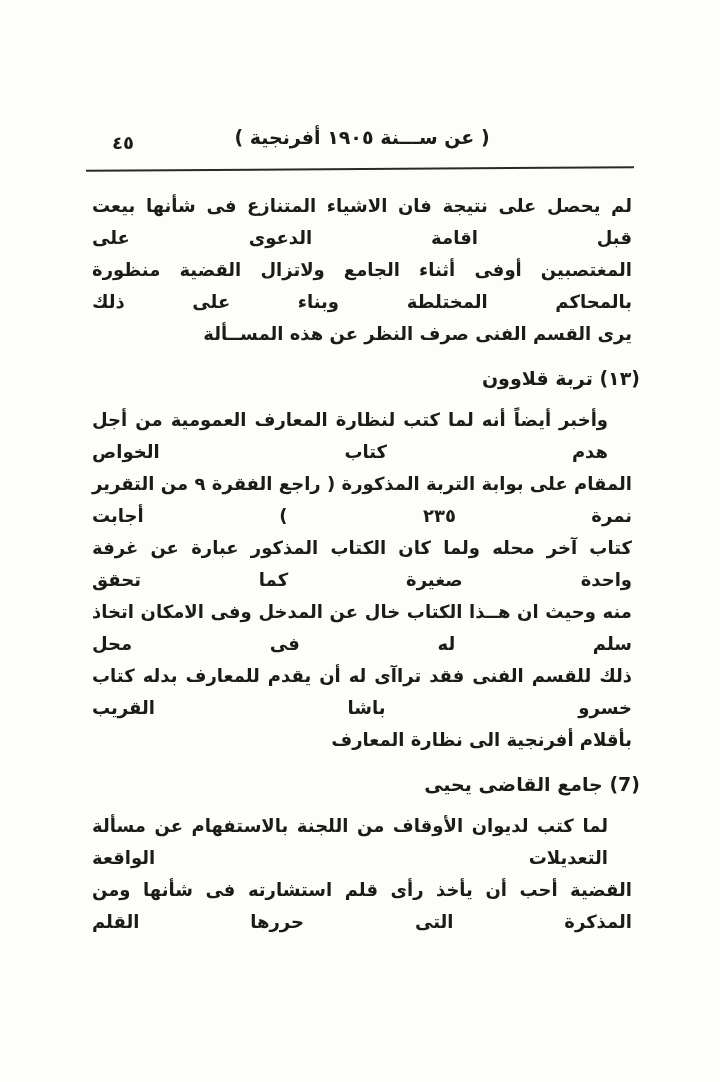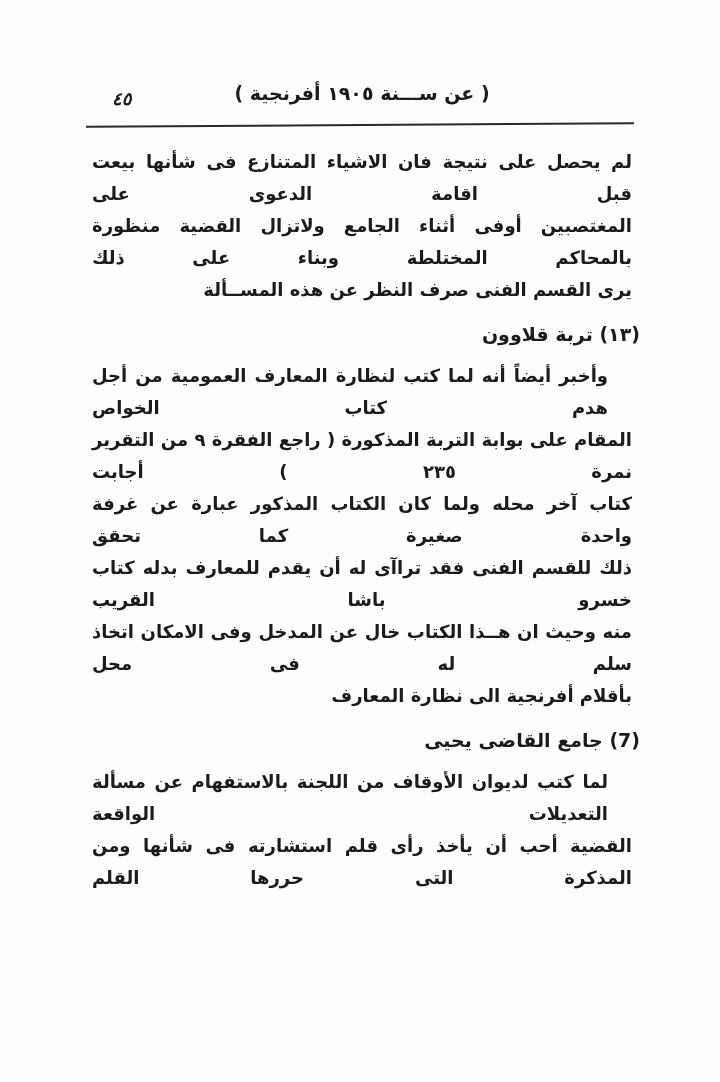--- a/index.html
+++ b/index.html
@@ -24,28 +24,28 @@
   
   .header-row {
     position: relative;
     height: 34px;
   }
   .header-title {
     text-align: center;
     font-size: 19px;
     font-weight: 700;
     letter-spacing: 0;
+    margin-top: 44px;
   }
   .page-number {
     position: absolute;
     left: 28px;
     top: 6px;
     font-size: 18px;
     font-weight: 700;
-    font-style: italic;
   }
   .header-rule {
     border: none;
     border-top: 2.5px solid #2a2923;
     margin: 8px 6px 0 2px;
     transform: rotate(-0.35deg);
   }
   
   .body-text {
     margin-top: 20px;
@@ -91,22 +91,22 @@
         <div class="line">المغتصبين أوفى أثناء الجامع ولاتزال القضية منظورة بالمحاكم المختلطة وبناء على ذلك</div>
         <div class="line short">يرى القسم الفنى صرف النظر عن هذه المســألة</div>
       </div>
 
       <div class="section-heading">(١٣) تربة قلاوون</div>
 
       <div class="para">
         <div class="line indent">وأخبر أيضاً أنه لما كتب لنظارة المعارف العمومية من أجل هدم كتاب الخواص</div>
         <div class="line">المقام على بوابة التربة المذكورة ( راجع الفقرة ٩ من التقرير نمرة ٢٣٥ ) أجابت</div>
         <div class="line">كتاب آخر محله ولما كان الكتاب المذكور عبارة عن غرفة واحدة صغيرة كما تحقق</div>
+        <div class="line">منه وحيث ان هــذا الكتاب خال عن المدخل وفى الامكان اتخاذ سلم له فى محل</div>
         <div class="line">ذلك للقسم الفنى فقد تراآى له أن يقدم للمعارف بدله كتاب خسرو باشا القريب</div>
-        <div class="line">منه وحيث ان هــذا الكتاب خال عن المدخل وفى الامكان اتخاذ سلم له فى محل</div>
         <div class="line short">بأقلام أفرنجية الى نظارة المعارف</div>
       </div>
 
       <div class="section-heading">(7) جامع القاضى يحيى</div>
 
       <div class="para">
         <div class="line indent">لما كتب لديوان الأوقاف من اللجنة بالاستفهام عن مسألة التعديلات الواقعة</div>
         <div class="line">القضية أحب أن يأخذ رأى قلم استشارته فى شأنها ومن المذكرة التى حررها القلم</div>
 
       </div>

